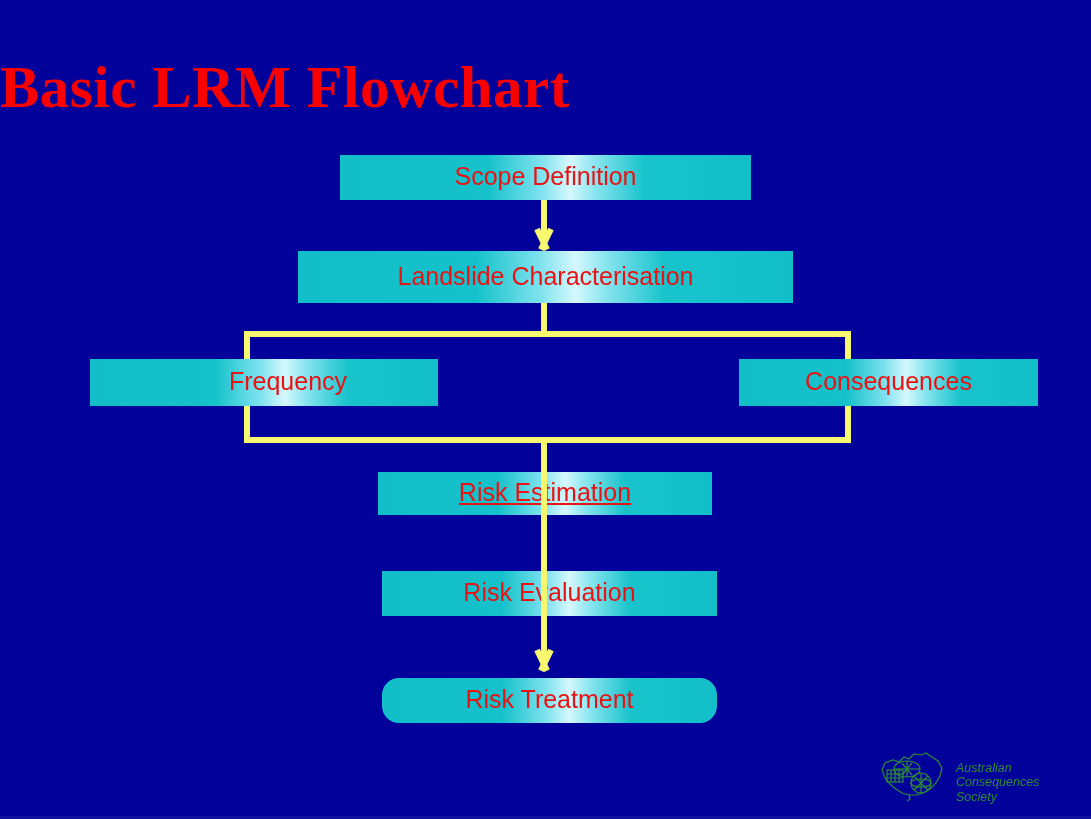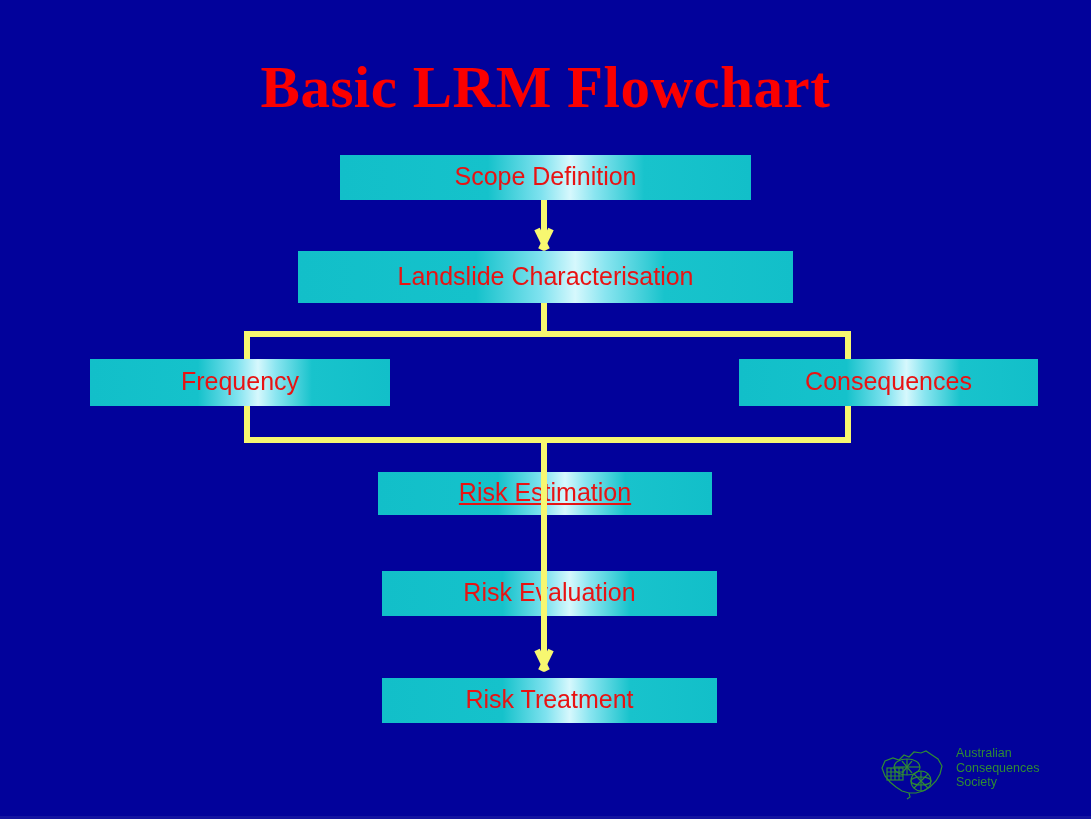--- a/index.html
+++ b/index.html
@@ -19,21 +19,20 @@
   
   .bottom-edge{
     position:absolute;left:0;bottom:0;width:1091px;height:3px;
     background:#13139f;
   }
 
   
   .title{
     position:absolute;
     left:0;top:58px;width:1091px;
-    text-align:center;
     font-family:"Liberation Serif", serif;
     font-weight:bold;
     font-size:59px;
     line-height:1.0;
     color:#fb0000;
     letter-spacing:0.5px;
     white-space:nowrap;
   }
 
   
@@ -51,25 +50,25 @@
     color:#e81313;
     font-size:25px;
     font-family:"Liberation Sans", sans-serif;
     white-space:nowrap;
     z-index:3;
   }
   .box span{display:block;line-height:1;transform:translateY(-1px);}
 
   #box-scope        {left:340px; top:155px; width:411px; height:45px;}
   #box-landslide    {left:298px; top:251px; width:495px; height:52px;}
-  #box-frequency    {left:90px;  top:359px; width:300px; height:47px;}
+  #box-frequency    {left:90px;  top:359px; width:300px; height:47px;padding-left:48px;}
   #box-consequences {left:739px; top:359px; width:299px; height:47px;}
   #box-risk-est     {left:378px; top:472px; width:334px; height:43px;text-decoration:underline;}
   #box-risk-eval    {left:382px; top:571px; width:335px; height:45px;}
-  #box-risk-treat   {left:382px; top:678px; width:335px; height:45px;}
+  #box-risk-treat   {left:382px; top:678px; width:335px; height:45px;border-radius:17px;}
 
   
   .conn{position:absolute;background:#f7f770;z-index:2;}
   .conn.v{width:6px;}
   .conn.h{height:6px;}
 
   
   #stem-1      {left:541px; top:200px;  height:40px;}
   
   #stem-2      {left:541px; top:298px;  height:36px;}
@@ -104,22 +103,23 @@
   .arrowhead::after {right:1px; transform-origin:top center; transform:rotate(26deg);}
 
   #arrow-1{left:533px; top:229px;}
   #arrow-2{left:533px; top:650px;}
 
   
   .logo{
     position:absolute;
     left:876px;top:746px;
     width:205px;height:58px;
-    display:flex;align-items:flex-start;
+    display:flex;align-items:flex-end;
     z-index:6;
+    font-style:italic;
   }
   .logo-mark{width:72px;height:56px;flex:0 0 auto;}
   .logo-text{
     margin-left:8px;
     color:#2f8b34;
     font-size:12.5px;
     line-height:14.5px;
     font-family:"Liberation Sans", sans-serif;
     white-space:nowrap;
   }

